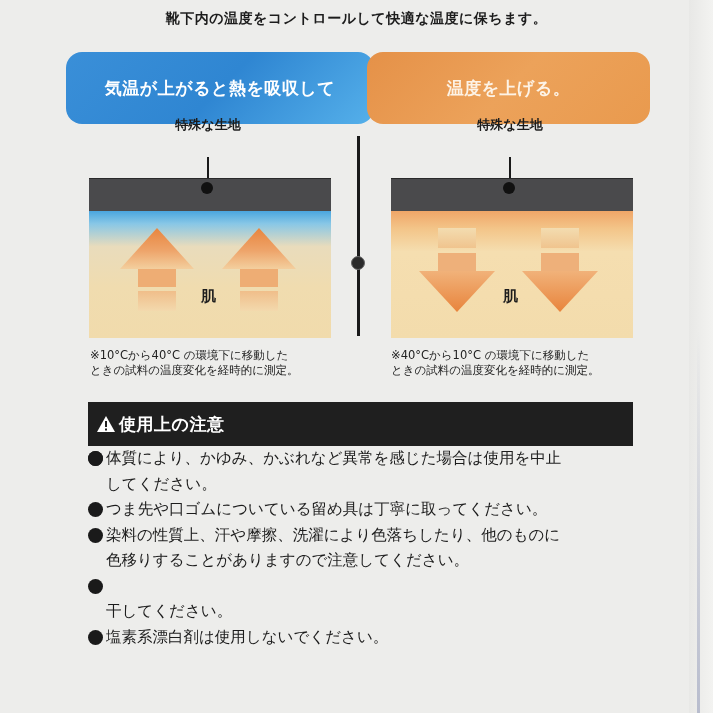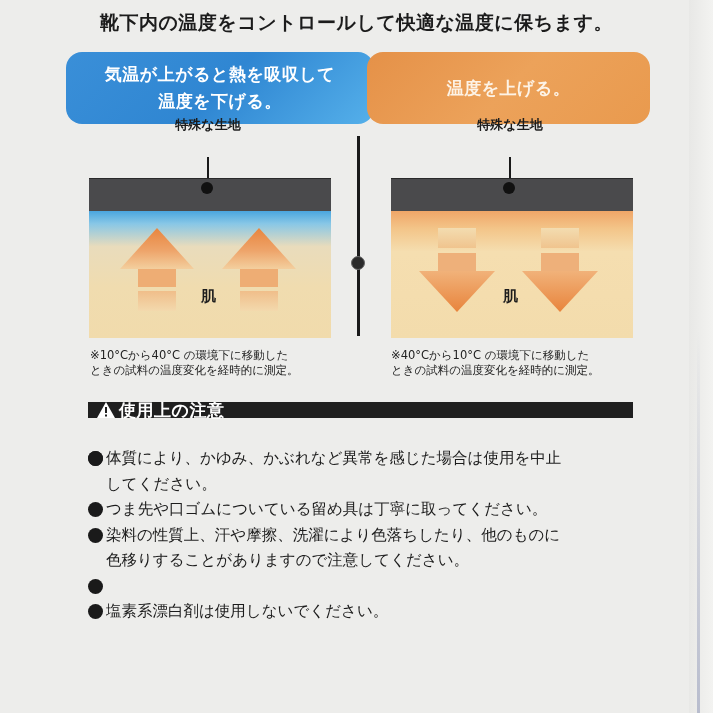--- a/index.html
+++ b/index.html
@@ -13,21 +13,21 @@
   .page-edge-right {
     position: absolute; right: 0; top: 0; width: 24px; height: 713px;
     background: linear-gradient(to right, #e8e8e6, #f3f3f1);
   }
   .page-edge-right .shadow {
     position: absolute; left: 8px; top: 330px; width: 3px; height: 383px;
     background: linear-gradient(to bottom, rgba(130,140,170,0.0), rgba(120,130,170,0.45));
   }
   .title {
     position: absolute; left: 0; width: 713px; top: 10px;
-    text-align: center; font-size: 19px; font-weight: bold; letter-spacing: 0.5px;
+    text-align: center; font-size: 14px; font-weight: bold; letter-spacing: 0.5px;
   }
   .pill {
     position: absolute; top: 52px; height: 72px; border-radius: 16px;
     display: flex; flex-direction: column; align-items: center; justify-content: center;
     color: #ffffff; font-weight: bold; font-size: 17px; line-height: 27px; letter-spacing: 0.5px;
     text-align: center;
   }
   .pill.blue {
     left: 66px; width: 308px;
     background: linear-gradient(135deg, #3a8fd8 0%, #2f86d2 50%, #55b0ea 100%);
@@ -68,21 +68,21 @@
     position: absolute; left: 357px; top: 136px; width: 3px; height: 200px; background: #1a1a1a;
   }
   .divider-knot {
     position: absolute; left: 351px; top: 256px; width: 14px; height: 14px; border-radius: 50%;
     background: #2b2b2b; border: 1px solid #666;
   }
   .note {
     position: absolute; top: 348px; font-size: 11.5px; line-height: 15px; color: #222; width: 260px;
   }
   .warn-bar {
-    position: absolute; left: 88px; top: 402px; width: 545px; height: 16px; background: #1f1f1f;
+    position: absolute; left: 88px; top: 402px; width: 545px; height: 44px; background: #1f1f1f;
     display: flex; align-items: center; padding-left: 8px;
   }
   .warn-icon { width: 20px; height: 18px; margin-right: 3px; }
   .warn-title { color: #fff; font-size: 17px; font-weight: bold; letter-spacing: 0.5px; }
   .bullets {
     position: absolute; left: 88px; top: 446px; width: 560px; list-style: none;
   }
   .bullets li {
     position: relative; padding-left: 18px; font-size: 15.5px; line-height: 25.5px; color: #1c1c1c;
   }
@@ -94,21 +94,20 @@
 <body>
 
 <div class="page-edge-right">
     <div class="shadow"></div>
   </div>
 
 <div class="title">靴下内の温度をコントロールして快適な温度に保ちます。</div>
 
 <div class="pill blue">
   <span>気温が上がると熱を吸収して</span>
-  <span>温度を下げる。</span>
 </div>
 <div class="pill orange">
   <span>温度を上げる。</span>
 </div>
 
 <div class="fabric-label" style="left:148px;">特殊な生地</div>
 <div class="leader" style="left:207px; top:157px; height:28px;"></div>
 <div class="diagram cool" style="left:89px;">
   <div class="fabric"></div>
   <div class="skin"></div>
@@ -180,15 +179,15 @@
     <rect x="9" y="13.5" width="2" height="2" fill="#1f1f1f"></rect>
   </svg>
   <span class="warn-title">使用上の注意</span>
 </div>
 
 <ul class="bullets">
   <li><span class="dot"></span></li>
   <li><span class="dot"></span><span>体質により、かゆみ、かぶれなど異常を感じた場合は使用を中止</span><br><span>してください。</span></li>
   <li><span class="dot"></span><span>つま先や口ゴムについている留め具は丁寧に取ってください。</span></li>
   <li><span class="dot"></span><span>染料の性質上、汗や摩擦、洗濯により色落ちしたり、他のものに</span><br><span>色移りすることがありますので注意してください。</span></li>
-  <li><span class="dot"></span><br></li>
+  <li><span class="dot"></span><br><span>干してください。</span></li>
   <li><span class="dot"></span><span>塩素系漂白剤は使用しないでください。</span></li>
 </ul>
 
 </body></html>

